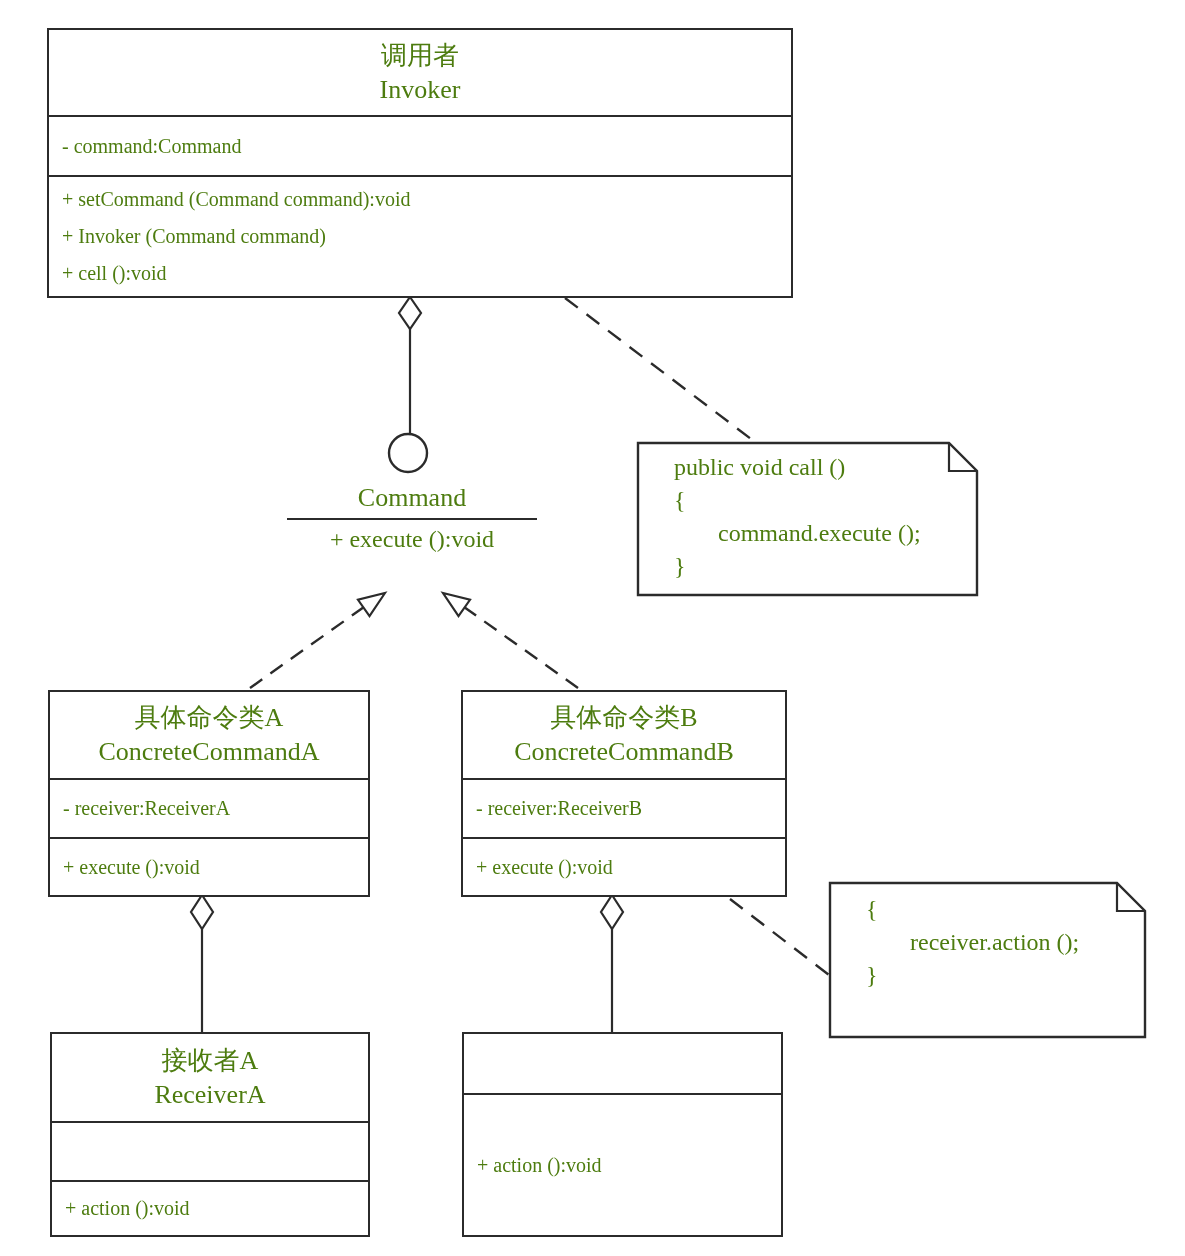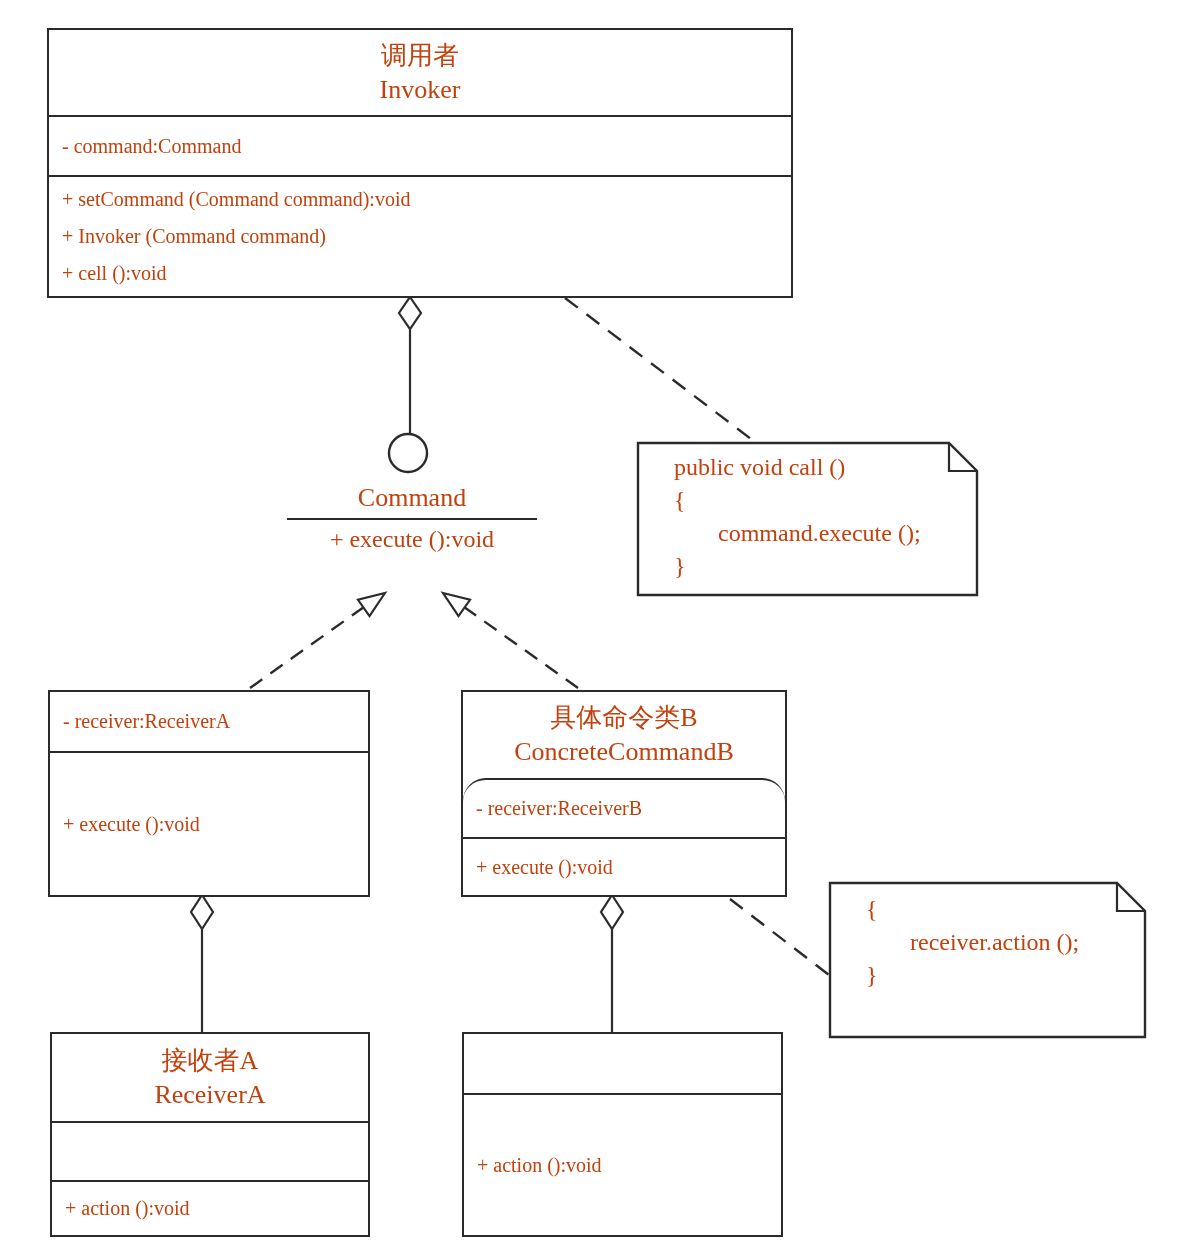--- a/index.html
+++ b/index.html
@@ -1,18 +1,18 @@
 <!DOCTYPE html>
 <html><head>
 <meta charset="utf-8">
 <style>
   html,body{margin:0;padding:0;background:#ffffff;}
   .canvas{
     position:relative;width:1185px;height:1256px;background:#ffffff;
-    font-family:"Liberation Serif","DejaVu Serif",serif;color:#c2410c;
+    font-family:"Liberation Serif","DejaVu Serif",serif;color:#4d7c0f;
     overflow:hidden;
   }
   svg.connector-layer{position:absolute;left:0;top:0;width:1185px;height:1256px;}
 
   .uml-class{
     position:absolute;border:2px solid #2b2b2b;background:#ffffff;
     display:flex;flex-direction:column;box-sizing:border-box;
   }
   .uml-class .sec{box-sizing:border-box;}
   .uml-class .sec + .sec{border-top:2px solid #2b2b2b;}
@@ -90,34 +90,38 @@
   </div>
 
   <div class="note-text" style="left:654px;top:451px;width:310px;">
     <div class="note-line">public void call ()</div>
     <div class="note-line">{</div>
     <div class="note-line indent">command.execute ();</div>
     <div class="note-line">}</div>
   </div>
 
   <div class="uml-class" style="left:48px;top:690px;width:322px;height:207px;">
+    <div class="sec title" style="height:86px;">
+      <div>具体命令类A</div>
+      <div>ConcreteCommandA</div>
+    </div>
     <div class="sec members" style="height:59px;">
       <div>- receiver:ReceiverA</div>
     </div>
     <div class="sec members" style="flex:1;">
       <div>+ execute ():void</div>
     </div>
   </div>
 
   <div class="uml-class" style="left:461px;top:690px;width:326px;height:207px;">
     <div class="sec title" style="height:86px;">
       <div>具体命令类B</div>
       <div>ConcreteCommandB</div>
     </div>
-    <div class="sec members" style="height:59px;border-radius:23px;">
+    <div class="sec members" style="height:59px;">
       <div>- receiver:ReceiverB</div>
     </div>
     <div class="sec members" style="flex:1;">
       <div>+ execute ():void</div>
     </div>
   </div>
 
   <div class="note-text" style="left:846px;top:893px;width:290px;">
     <div class="note-line">{</div>
     <div class="note-line indent">receiver.action ();</div>

